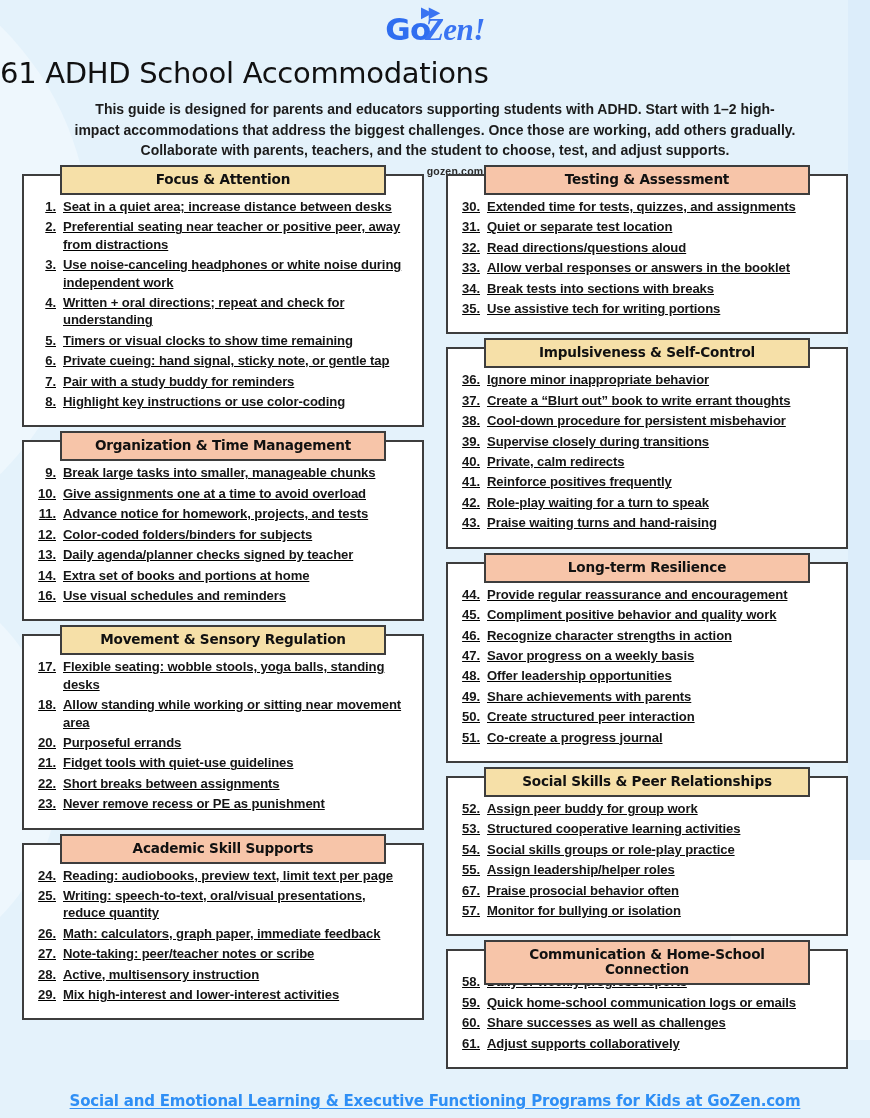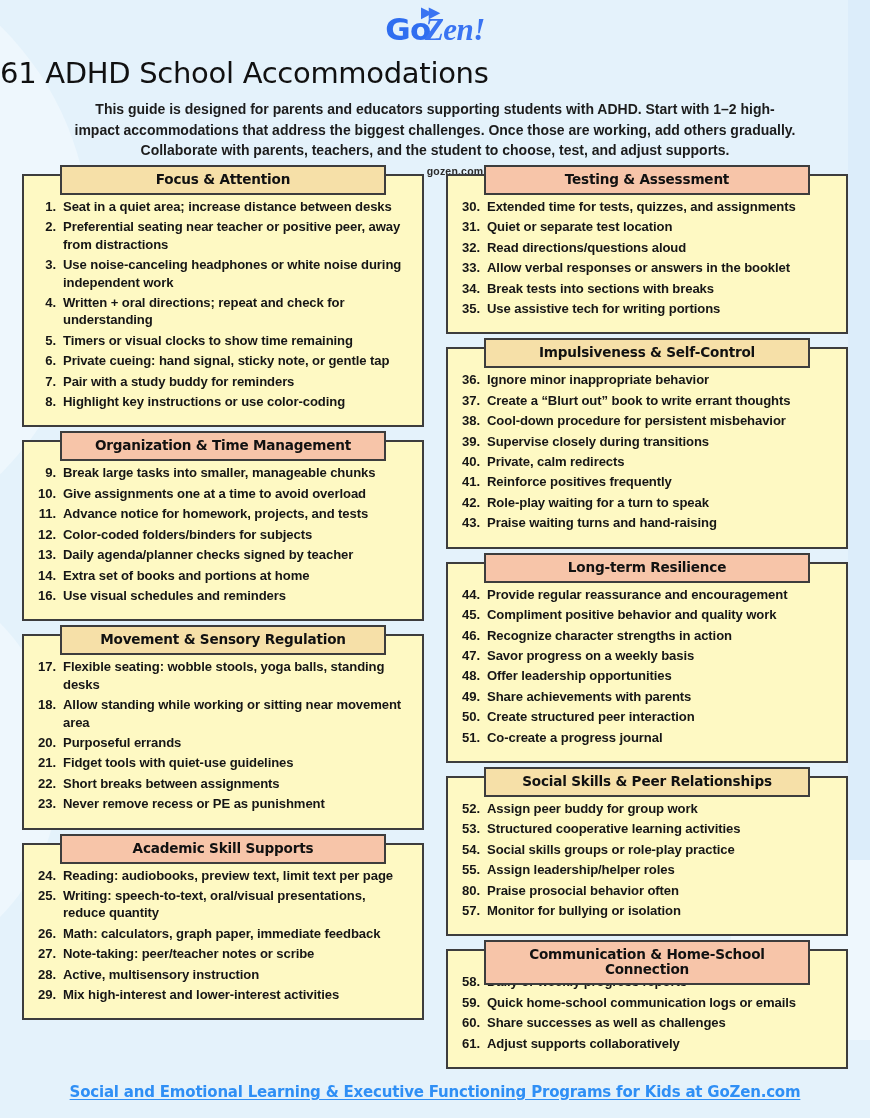--- a/index.html
+++ b/index.html
@@ -128,23 +128,24 @@
     display: flex;
     gap: 22px;
     padding: 0 22px;
   }
   .col { width: 402px; display: flex; flex-direction: column; }
 
   
   .card {
     position: relative;
     border: 2.5px solid #3d3d3d;
-    background: #fef9c3;
+    background: #ffffff;
     margin-top: 13px;
     padding: 22px 12px 12px 12px;
+    text-decoration: underline;
   }
   .col .card:first-child { margin-top: 0; }
 
   .card-header {
     position: absolute;
     top: -11px;
     left: 36px;
     right: 36px;
     border: 2.5px solid #3d3d3d;
     text-align: center;
@@ -174,21 +175,21 @@
     min-width: 27px;
     text-align: right;
     padding-right: 7px;
     flex-shrink: 0;
   }
   .item-text { flex: 1; }
 
   
   .footer {
     position: absolute;
-    bottom: 17px;
+    bottom: 8px;
     left: 0;
     width: 870px;
     text-align: center;
   }
   .footer-link {
     font-family: "DejaVu Sans", sans-serif;
     font-size: 15px;
     font-weight: 700;
     color: #2f8ff5;
     text-decoration: underline;
@@ -467,21 +468,21 @@
             </li>
             <li class="item">
               <span class="item-num">54.</span>
               <span class="item-text">Social skills groups or role-play practice</span>
             </li>
             <li class="item">
               <span class="item-num">55.</span>
               <span class="item-text">Assign leadership/helper roles</span>
             </li>
             <li class="item">
-              <span class="item-num">80.</span>
+              <span class="item-num">67.</span>
               <span class="item-text">Praise prosocial behavior often</span>
             </li>
             <li class="item">
               <span class="item-num">57.</span>
               <span class="item-text">Monitor for bullying or isolation</span>
             </li>
           </ul>
         </div>
         <div class="card">
           <div class="card-header peach">Communication &amp; Home-School Connection</div>

